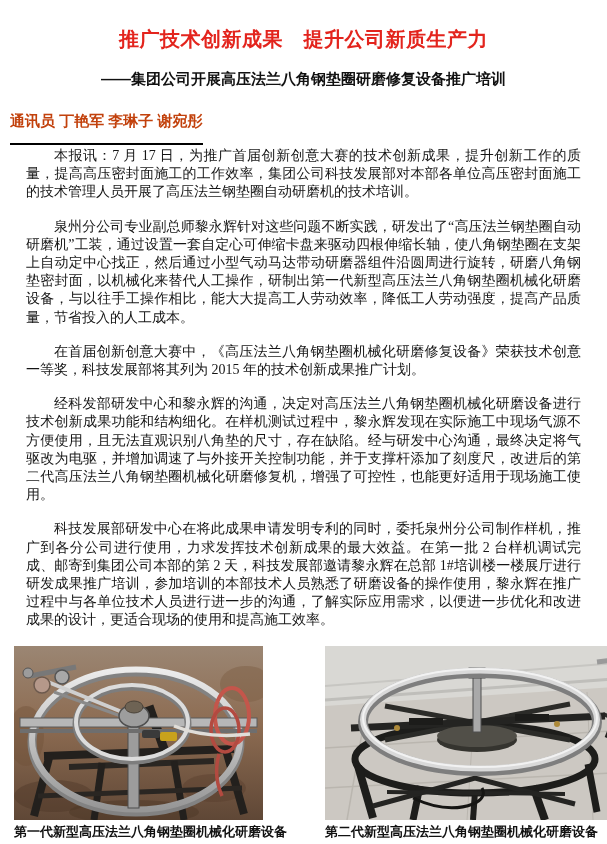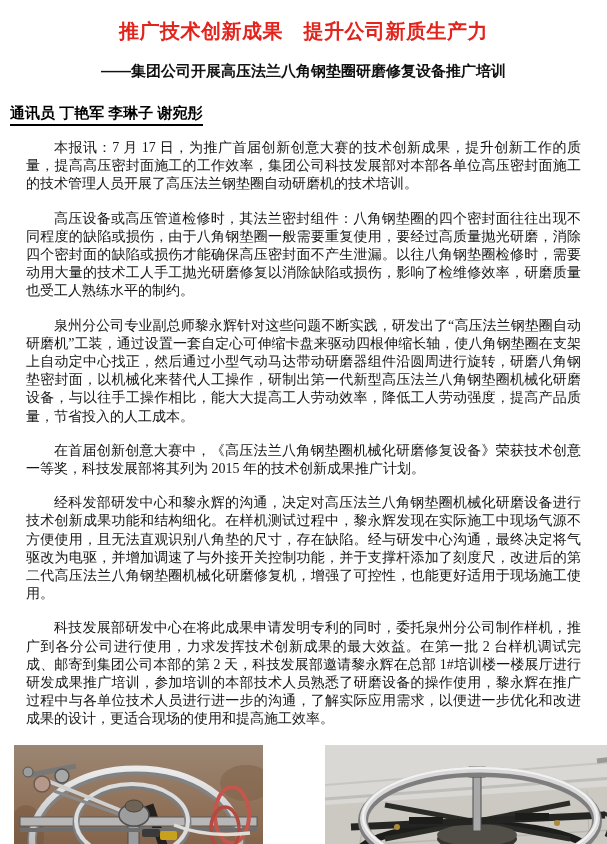--- a/index.html
+++ b/index.html
@@ -4,35 +4,35 @@
 <style>
   html,body { margin:0; padding:0; background:#ffffff; }
   body {
     width:607px; height:844px; overflow:hidden;
     font-family:"Liberation Serif","DejaVu Serif",serif;
     color:#141414;
   }
   .page { padding:14px 10px 0 10px; }
 
   .title {
-    margin:4px; text-align:center;
+    margin:12px; text-align:center;
     font-family:"Liberation Sans","DejaVu Sans",sans-serif;
     font-weight:bold; font-size:20px; line-height:27px;
     color:#e3241d; letter-spacing:0.5px;
   }
   .subtitle {
     margin:16px 0 0 0; text-align:center;
     font-family:"Liberation Sans","DejaVu Sans",sans-serif;
     font-weight:bold; font-size:15px; line-height:20px; color:#111;
   }
   .byline-row { margin-top:22px; line-height:20px; }
   .byline {
     font-family:"Liberation Sans","DejaVu Sans",sans-serif;
-    font-weight:bold; font-size:15px; color:#000000;
-    border-bottom:2px solid #000; padding-bottom:3px;
+    font-weight:bold; font-size:15px; color:#c2410c;
+    border-bottom:2px solid #000; padding-bottom:14px;
   }
   .body-text { margin-top:5px; }
   .body-text p {
     margin:16px; font-size:14px; line-height:18.2px;
     text-align:justify; text-indent:2em; color:#151515;
   }
   .photos { display:flex; gap:38px; margin:6px 0 0 4px; }
   .photos figure { margin:0; }
   .photos svg { display:block; }
   .photos figcaption {
@@ -48,21 +48,20 @@
 
   <h1 class="title">推广技术创新成果　提升公司新质生产力</h1>
   <h2 class="subtitle">——集团公司开展高压法兰八角钢垫圈研磨修复设备推广培训</h2>
 
   <div class="byline-row">
     <span class="byline">通讯员 丁艳军 李琳子 谢宛彤</span>
   </div>
 
   <div class="body-text">
     <p>本报讯：7 月 17 日，为推广首届创新创意大赛的技术创新成果，提升创新工作的质量，提高高压密封面施工的工作效率，集团公司科技发展部对本部各单位高压密封面施工的技术管理人员开展了高压法兰钢垫圈自动研磨机的技术培训。</p>
-    <p>高压设备或高压管道检修时，其法兰密封组件：八角钢垫圈的四个密封面往往出现不同程度的缺陷或损伤，由于八角钢垫圈一般需要重复使用，要经过高质量抛光研磨，消除四个密封面的缺陷或损伤才能确保高压密封面不产生泄漏。以往八角钢垫圈检修时，需要动用大量的技术工人手工抛光研磨修复以消除缺陷或损伤，影响了检维修效率，研磨质量也受工人熟练水平的制约。</p>
     <p>泉州分公司专业副总师黎永辉针对这些问题不断实践，研发出了“高压法兰钢垫圈自动研磨机”工装，通过设置一套自定心可伸缩卡盘来驱动四根伸缩长轴，使八角钢垫圈在支架上自动定中心找正，然后通过小型气动马达带动研磨器组件沿圆周进行旋转，研磨八角钢垫密封面，以机械化来替代人工操作，研制出第一代新型高压法兰八角钢垫圈机械化研磨设备，与以往手工操作相比，能大大提高工人劳动效率，降低工人劳动强度，提高产品质量，节省投入的人工成本。</p>
     <p>在首届创新创意大赛中，《高压法兰八角钢垫圈机械化研磨修复设备》荣获技术创意一等奖，科技发展部将其列为 2015 年的技术创新成果推广计划。</p>
     <p>经科发部研发中心和黎永辉的沟通，决定对高压法兰八角钢垫圈机械化研磨设备进行技术创新成果功能和结构细化。在样机测试过程中，黎永辉发现在实际施工中现场气源不方便使用，且无法直观识别八角垫的尺寸，存在缺陷。经与研发中心沟通，最终决定将气驱改为电驱，并增加调速了与外接开关控制功能，并于支撑杆添加了刻度尺，改进后的第二代高压法兰八角钢垫圈机械化研磨修复机，增强了可控性，也能更好适用于现场施工使用。</p>
     <p>科技发展部研发中心在将此成果申请发明专利的同时，委托泉州分公司制作样机，推广到各分公司进行使用，力求发挥技术创新成果的最大效益。在第一批 2 台样机调试完成、邮寄到集团公司本部的第 2 天，科技发展部邀请黎永辉在总部 1#培训楼一楼展厅进行研发成果推广培训，参加培训的本部技术人员熟悉了研磨设备的操作使用，黎永辉在推广过程中与各单位技术人员进行进一步的沟通，了解实际应用需求，以便进一步优化和改进成果的设计，更适合现场的使用和提高施工效率。</p>
   </div>
 
   <div class="photos">
 
     <figure>
       <svg width="249" height="174" viewBox="0 0 249 174">

